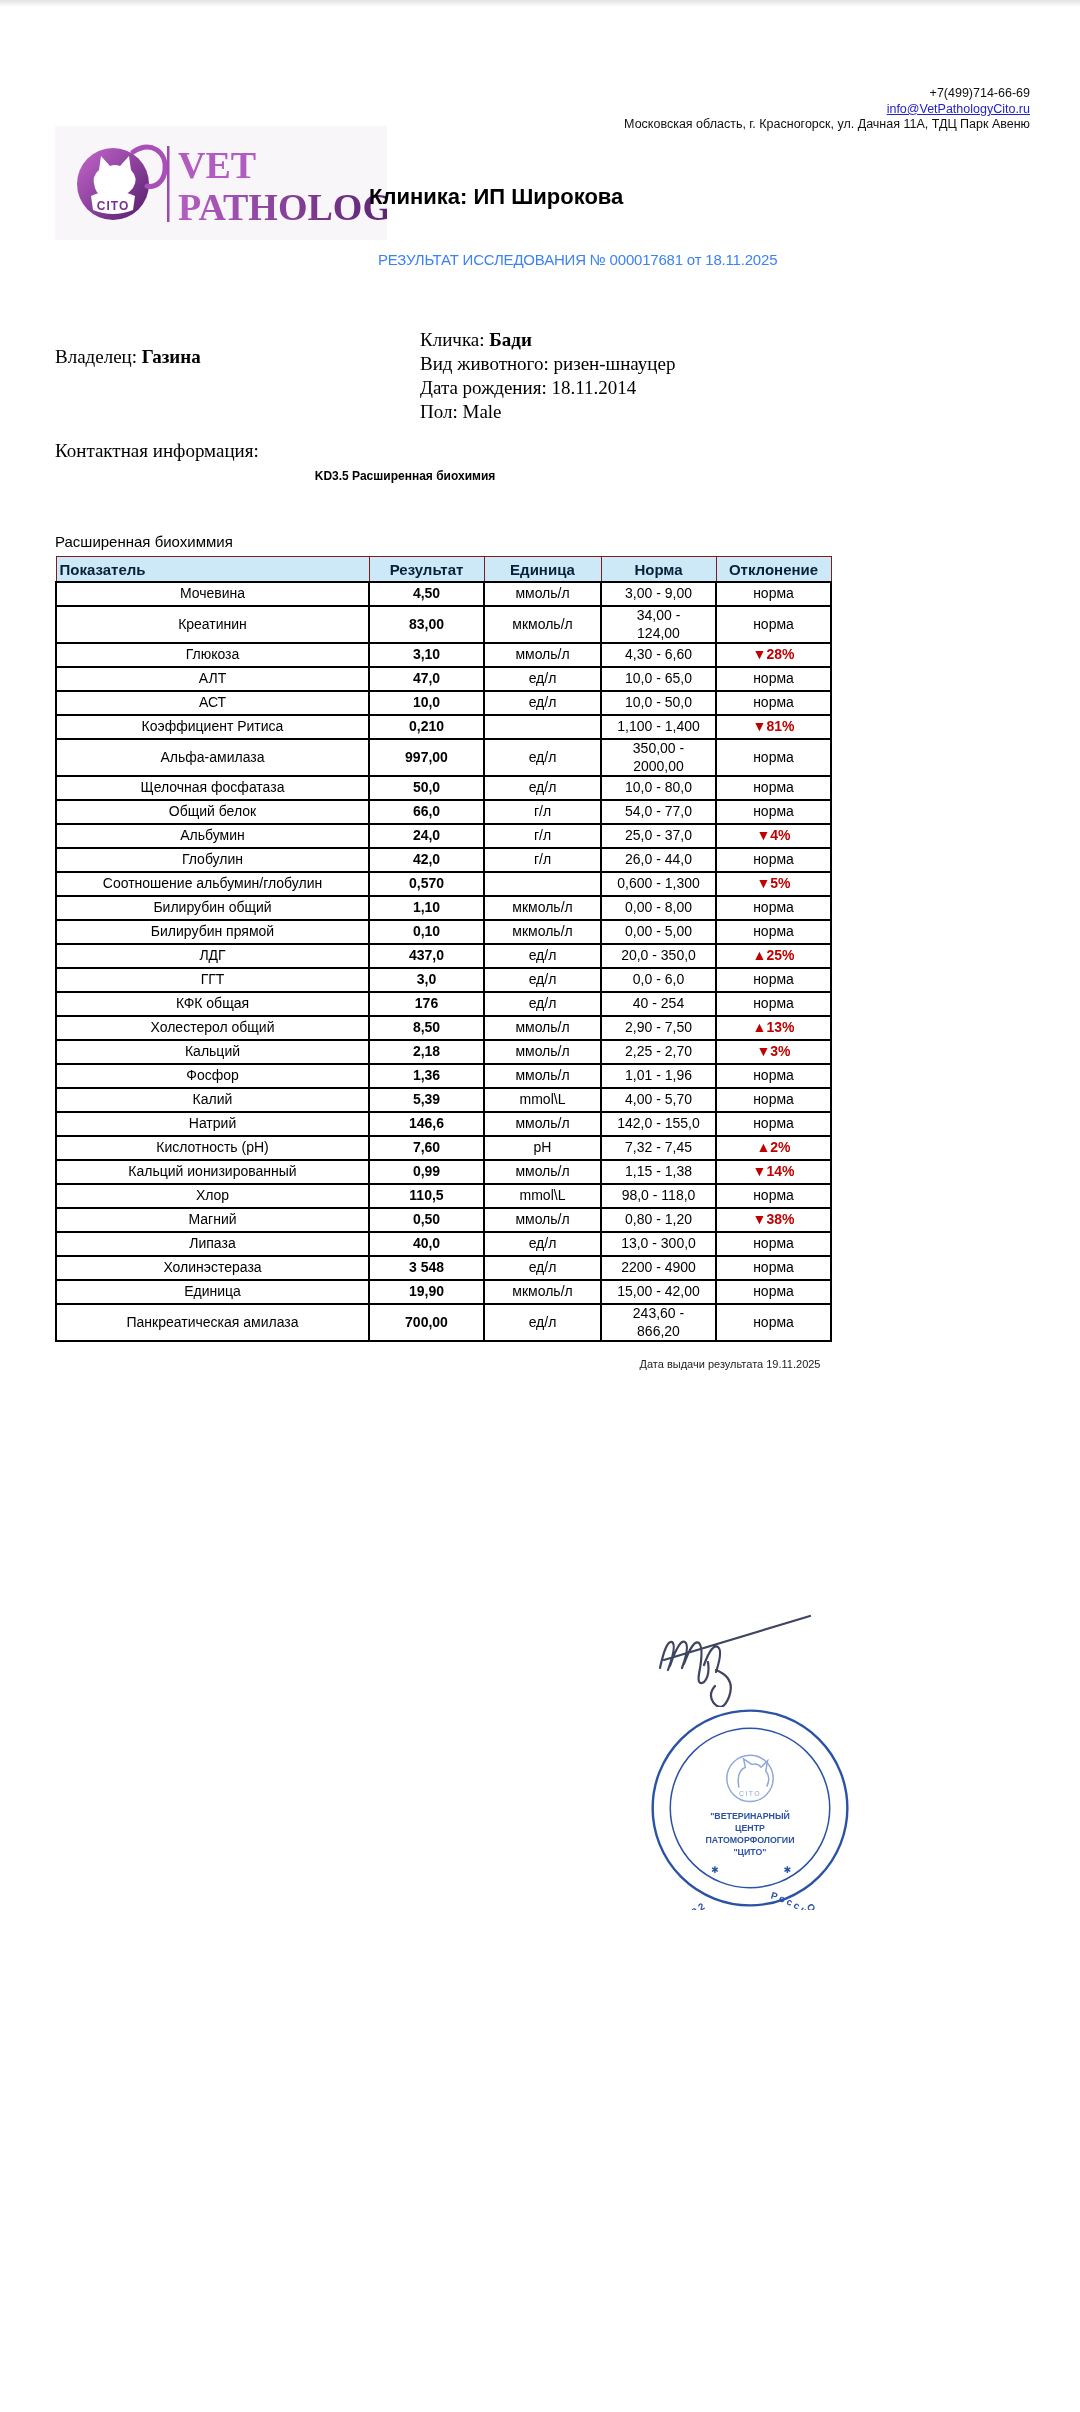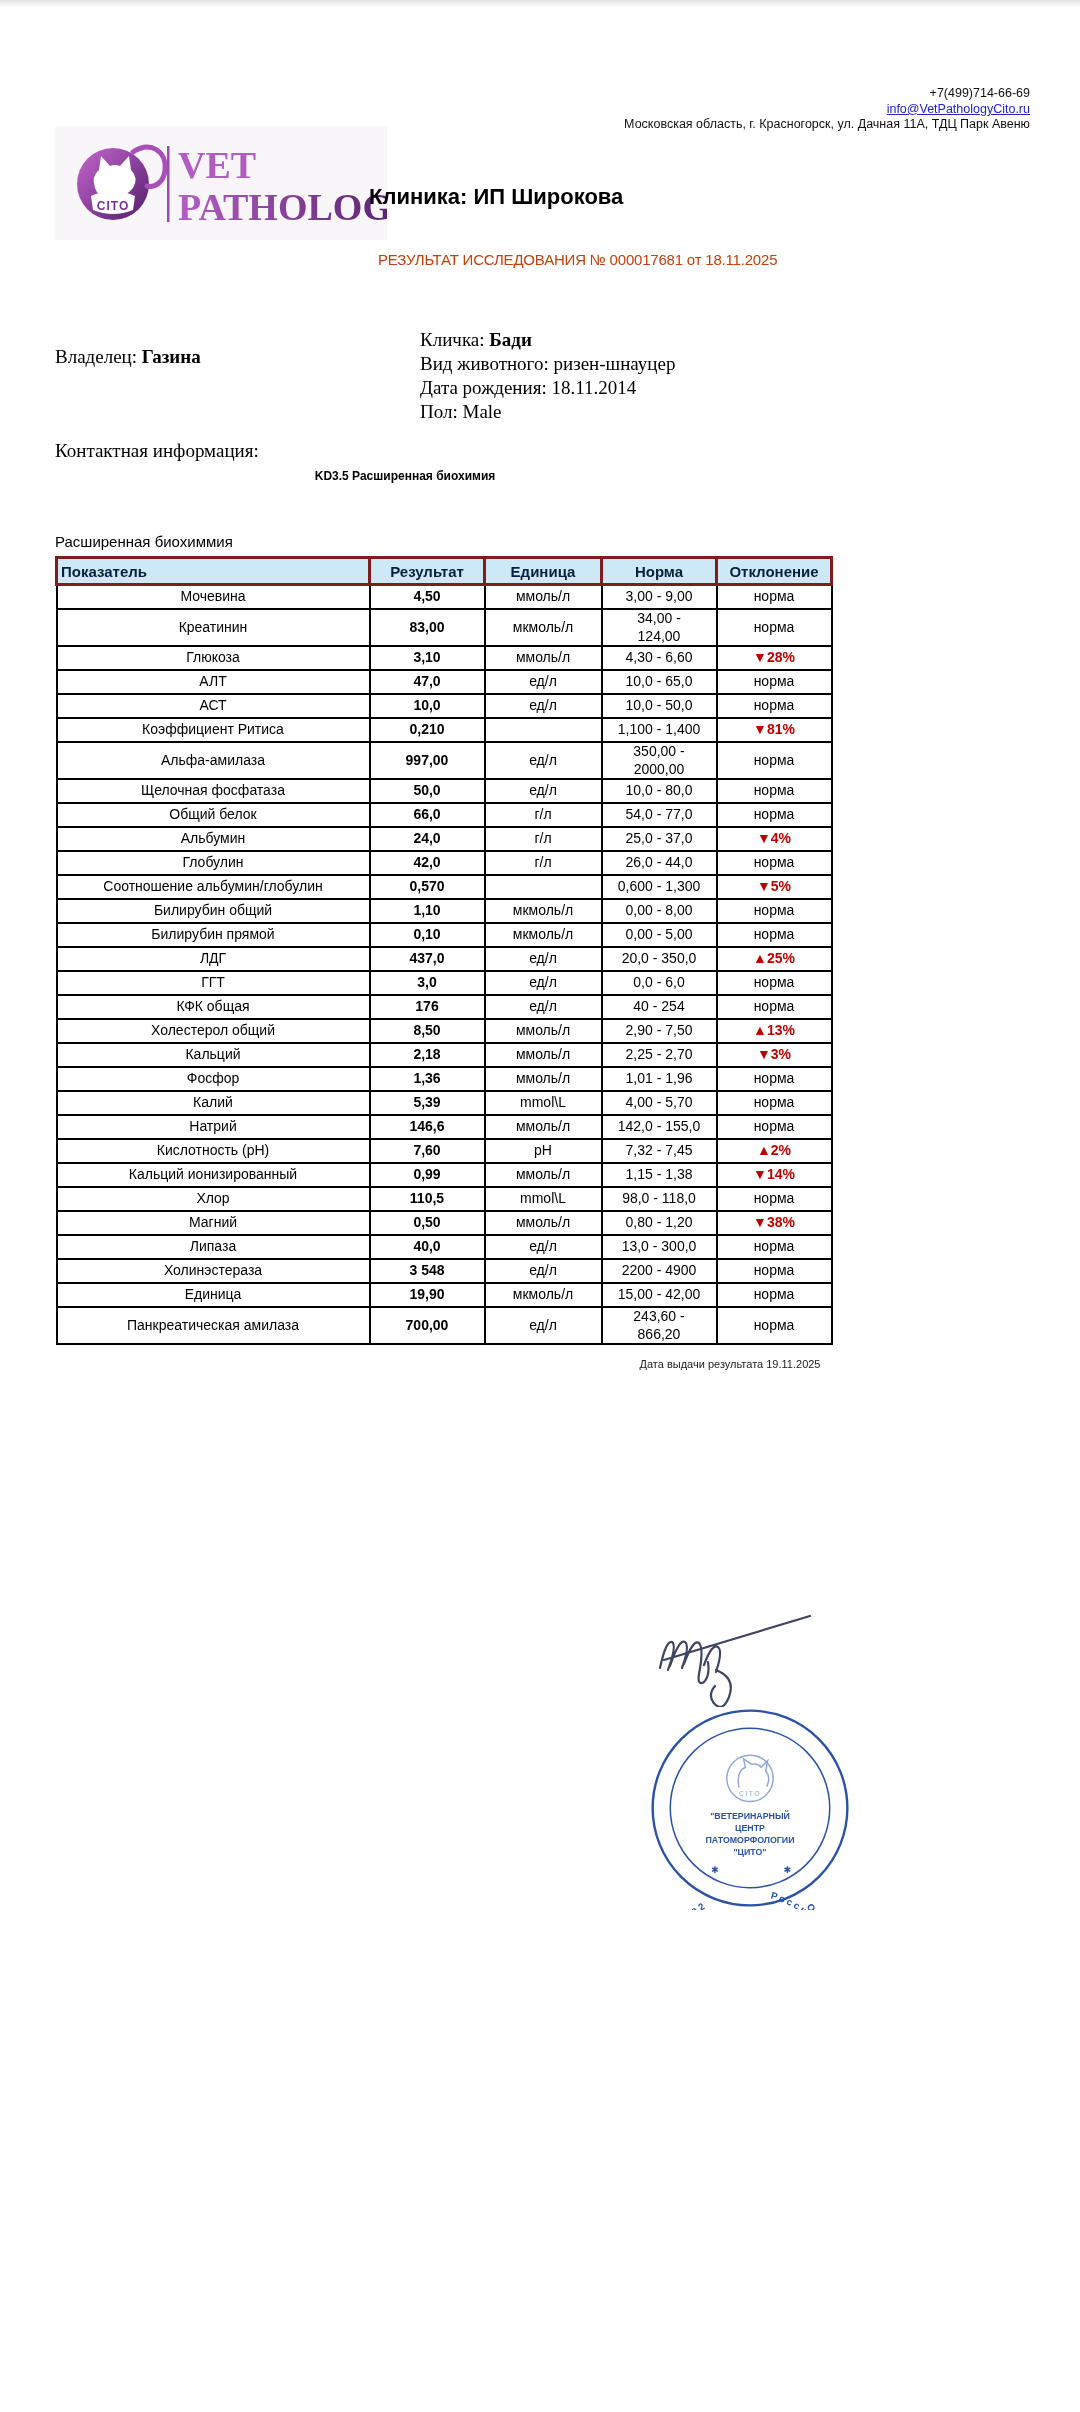--- a/index.html
+++ b/index.html
@@ -10,37 +10,37 @@
 
   
   .logo-block{position:absolute;left:55px;top:126px;width:332px;height:114px;background:#f9f6f9;}
 
   
   .contact{position:absolute;right:50px;top:86px;text-align:right;
            font-size:12.5px;line-height:1.25;color:#101010;}
   .contact .email{color:#2323cc;text-decoration:underline;display:block;cursor:pointer;}
 
   .clinic-title{position:absolute;left:369px;top:184px;font-size:22px;font-weight:bold;color:#000;}
-  .result-line{position:absolute;left:378px;top:251px;font-size:15px;letter-spacing:-0.2px;color:#c2410c;}
+  .result-line{position:absolute;left:378px;top:251px;font-size:15px;letter-spacing:-0.2px;color:#3b82f6;}
 
   
   .serif{font-family:"Liberation Serif",serif;}
   .owner-line{position:absolute;left:55px;font-size:19px;}
   .owner-line b{font-weight:bold;margin-top:34px;}
   .pet-block{position:absolute;left:420px;top:328px;font-size:19px;line-height:24px;}
   .pet-block .b{font-weight:bold;}
 
   .section-title{position:absolute;left:55px;top:469px;width:700px;text-align:center;
                  font-size:12px;font-weight:bold;}
   .table-title{position:absolute;left:55px;top:533px;font-size:15px;font-weight:normal;}
 
   
   table.bio{position:absolute;left:55px;top:556px;width:775px;border-collapse:collapse;
             table-layout:fixed;font-size:14px;font-family:"Liberation Sans",sans-serif;}
-  table.bio th{background:#cde8f7;border:3px solid #7f1d1d;font-weight:bold;font-size:15px;
+  table.bio th{background:#cde8f7;border:1px solid #7f1d1d;font-weight:bold;font-size:15px;
                height:24px;padding:0 3px;color:#07213a;text-align:center;}
   table.bio th.h-name{text-align:left;}
   table.bio td{border:2px solid #000;height:22px;padding:0 3px;text-align:center;
                vertical-align:middle;line-height:1.25;}
   td.c-name{text-align:left;}
   td.c-result{font-weight:bold;}
   td.c-norm{white-space:pre-line;padding:0 1px;}
   td.c-dev.abnormal{color:#c00000;font-weight:bold;}
 
   .issue-date{position:absolute;left:540px;top:1358px;width:380px;text-align:center;

